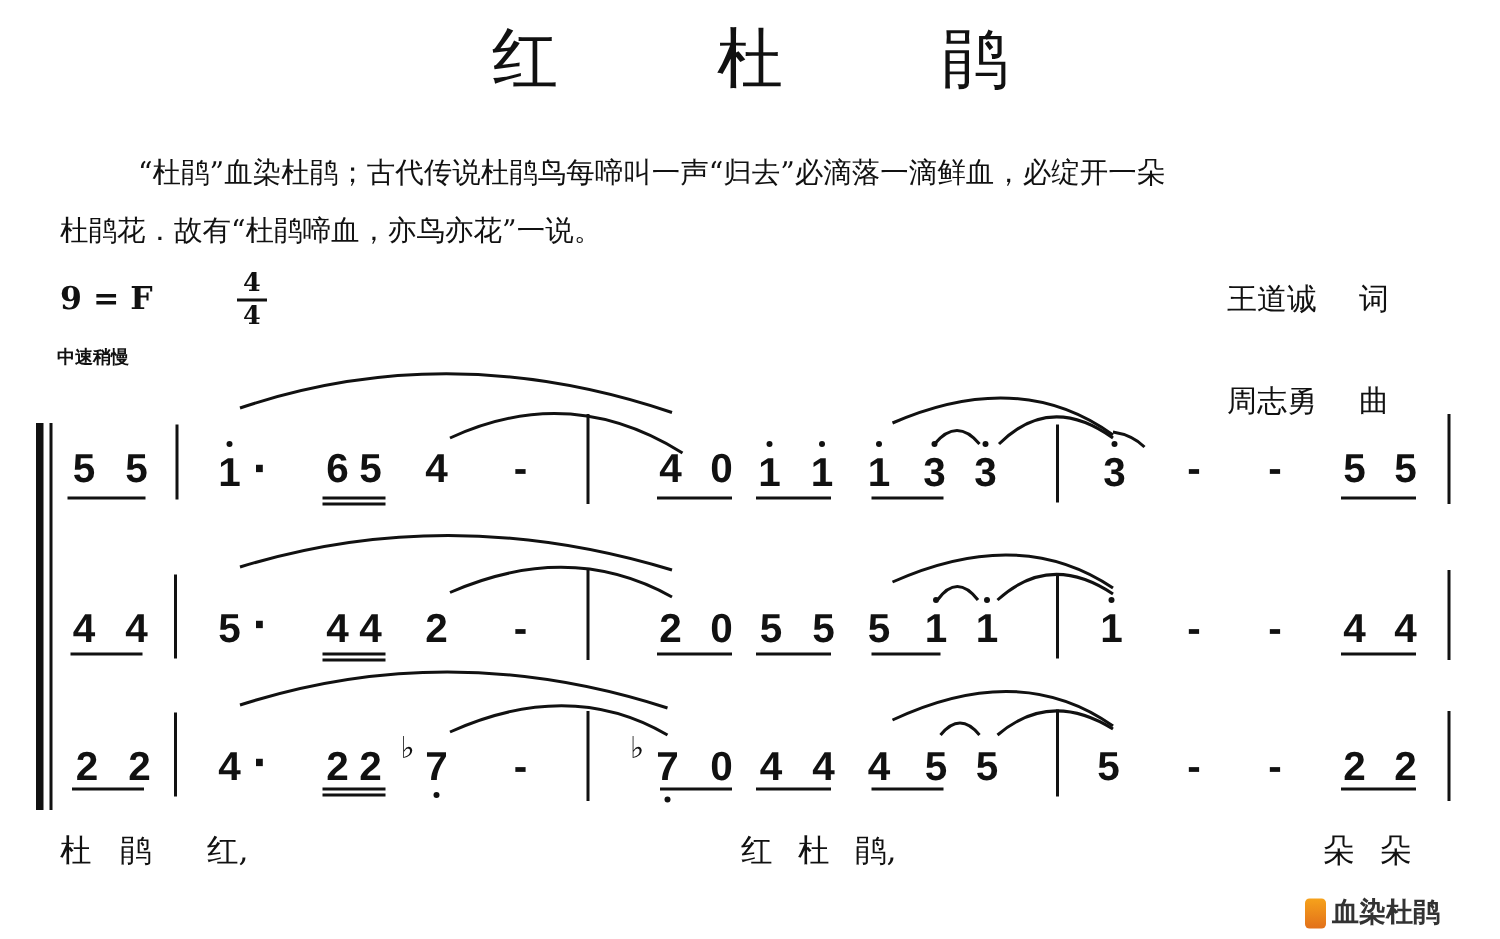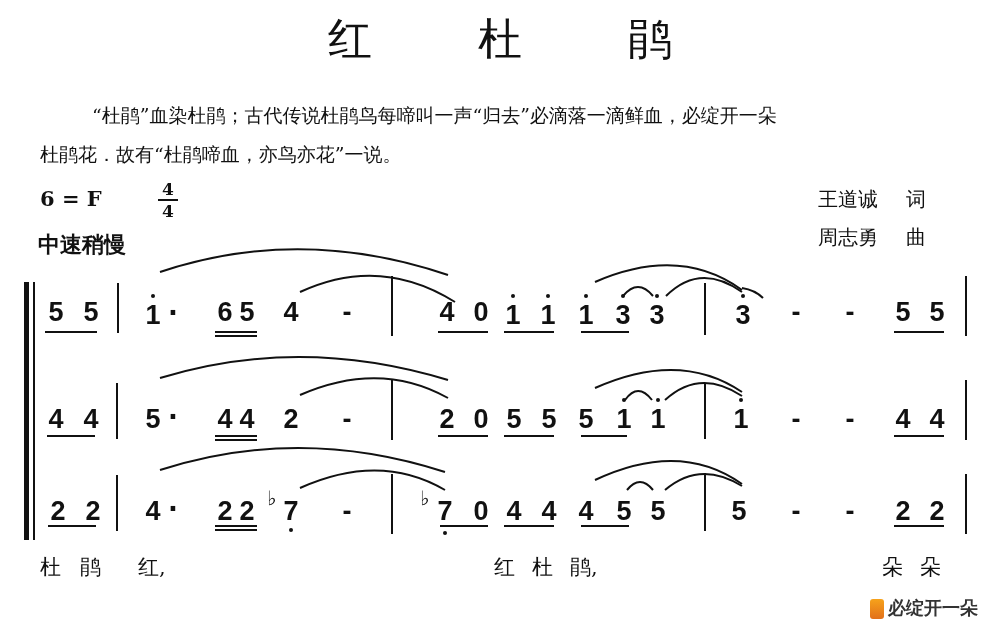--- a/index.html
+++ b/index.html
@@ -5,21 +5,21 @@
   html, body { margin: 0; padding: 0; background: #ffffff; }
   body { width: 1000px; height: 626px; position: relative; overflow: hidden; color: #111; font-family: "DejaVu Sans", sans-serif; }
   .abs { position: absolute; }
   .title { left: 0; width: 1000px; top: 10px; text-align: center; font-family: "DejaVu Serif", serif; font-size: 44px; letter-spacing: 46px; font-weight: normal; text-indent: 46px; }
   .intro { left: 40px; width: 930px; font-family: "DejaVu Serif", serif; font-size: 19px; line-height: 39px; }
   .intro1 { top: 96px; text-indent: 52px; }
   .intro2 { top: 135px; }
   .key { left: 40px; top: 186px; font-family: "DejaVu Serif", serif; font-weight: bold; font-size: 21px; }
   .timesig { left: 158px; top: 180px; font-family: "DejaVu Serif", serif; font-weight: bold; font-size: 17px; text-align: center; width: 20px; line-height: 18px; }
   .timesig .bar { border-top: 2px solid #111; margin: 1px 0; }
-  .tempo { left: 38px; top: 230px; font-size: 22px; font-weight: bold; }
+  .tempo { left: 38px; top: 230px; font-size: 12px; font-weight: bold; }
   .credit { font-family: "DejaVu Serif", serif; font-size: 20px; left: 818px; }
   .credit span.role { margin-left: 28px; }
   .note { font-family: "Liberation Sans", sans-serif; font-weight: bold; font-size: 27px; width: 22px; text-align: center; line-height: 30px; }
   .ul1 { border-bottom: 2px solid #111; }
   .barline { width: 2px; background: #111; }
   .dotabove { width: 4px; height: 4px; border-radius: 2px; background: #111; }
   .aug { font-size: 26px; font-weight: bold; }
   .lyric { font-family: "DejaVu Serif", serif; font-size: 21px; }
   .brace { left: 24px; top: 282px; width: 10px; height: 258px; border-left: 5px solid #111; }
   .brace2 { left: 33px; top: 282px; width: 2px; height: 258px; background:#111; }
@@ -29,32 +29,32 @@
   .flat { font-family: "DejaVu Serif", serif; font-size: 20px; }
 </style>
 </head>
 <body>
 
 <div class="abs title">红 杜 鹃</div>
 
 <div class="abs intro intro1">“杜鹃”血染杜鹃；古代传说杜鹃鸟每啼叫一声“归去”必滴落一滴鲜血，必绽开一朵</div>
 <div class="abs intro intro2">杜鹃花．故有“杜鹃啼血，亦鸟亦花”一说。</div>
 
-<div class="abs key">6 = F</div>
+<div class="abs key">9 = F</div>
 <div class="abs timesig">
   <div>4</div>
   <div class="bar"></div>
   <div>4</div>
 </div>
 <div class="abs tempo">中速稍慢</div>
 
 <div class="abs credit" style="top:186px">
   <span>王道诚</span><span class="role">词</span>
 </div>
-<div class="abs credit" style="top:224px">
+<div class="abs credit" style="top:254px">
   <span>周志勇</span><span class="role">曲</span>
 </div>
 
 <div class="abs brace"></div>
 <div class="abs brace2"></div>
 
 <svg class="slurs" width="1000" height="626">
   <g fill="none" stroke="#111" stroke-width="2">
 
     <path d="M160 272 Q300 225 448 275"></path>
@@ -208,14 +208,14 @@
   <div class="abs lyric" style="left:80px;top:553px">鹃</div>
   <div class="abs lyric" style="left:138px;top:553px">红,</div>
   <div class="abs lyric" style="left:494px;top:553px">红</div>
   <div class="abs lyric" style="left:532px;top:553px">杜</div>
   <div class="abs lyric" style="left:570px;top:553px">鹃,</div>
   <div class="abs lyric" style="left:882px;top:553px">朵</div>
   <div class="abs lyric" style="left:920px;top:553px">朵</div>
 </div>
 
 <div class="abs wm">
-  <span class="logo"></span><span>必绽开一朵</span>
+  <span class="logo"></span><span>血染杜鹃</span>
 </div>
 
 </body></html>

